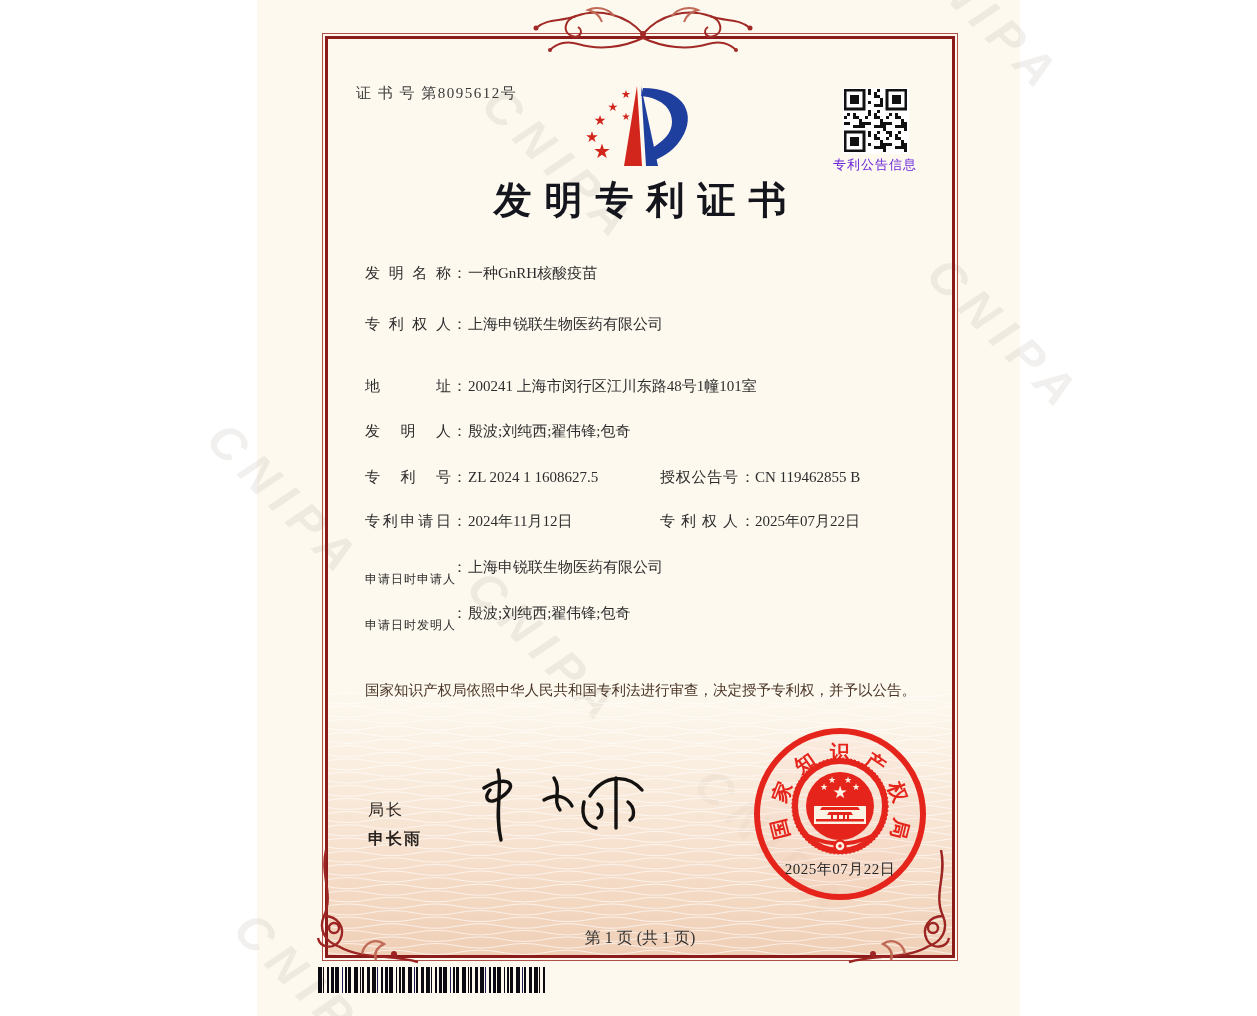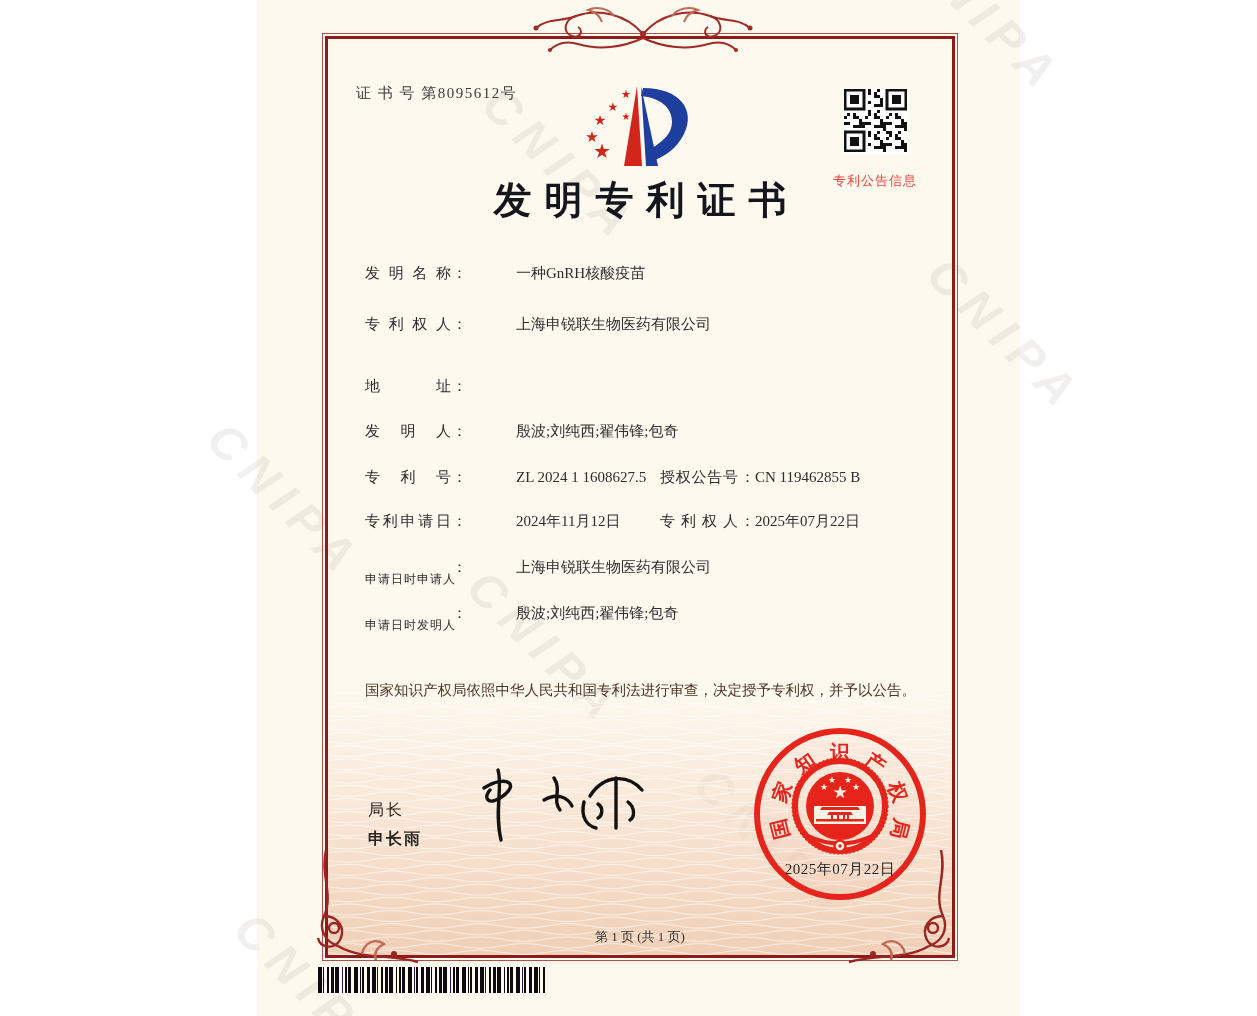--- a/index.html
+++ b/index.html
@@ -29,34 +29,34 @@
 
   .orn{position:absolute;z-index:5;pointer-events:none;}
   .orn-top{left:518px;top:4px;}
   .orn-bl{left:304px;top:850px;}
   .orn-br{left:848px;top:850px;transform:scaleX(-1);}
 
   
   .cert-no{position:absolute;left:356px;top:84px;z-index:6;font-size:15px;color:#3a3a3a;letter-spacing:1.5px;}
   .logo{position:absolute;left:580px;top:80px;width:130px;height:92px;z-index:6;}
   .qr{position:absolute;left:843px;top:88px;width:64px;height:64px;z-index:6;background:#fff;padding:1px;}
-  .qr-label{position:absolute;left:815px;top:172px;width:120px;z-index:6;text-align:center;
-            font-size:13px;letter-spacing:1px;color:#ef4444;}
+  .qr-label{position:absolute;left:815px;top:156px;width:120px;z-index:6;text-align:center;
+            font-size:13px;letter-spacing:1px;color:#6d28d9;}
   .title{position:absolute;left:322px;top:175px;width:636px;z-index:6;text-align:center;
          font-size:38px;font-weight:700;letter-spacing:13px;padding-left:13px;box-sizing:border-box;color:#15151d;}
 
   
   .row{position:absolute;left:365px;width:565px;height:24px;line-height:24px;z-index:6;
        font-size:15px;color:#2d2d2d;}
   .r1{top:261px;} .r2{top:312px;} .r3{top:374px;} .r4{top:419px;}
   .r5{top:465px;} .r6{top:509px;} .r7{top:555px;} .r8{top:601px;font-family:Liberation Serif, serif;}
   .flabel{position:absolute;left:0;width:86px;display:inline-block;text-align:justify;text-align-last:justify;}
   .r7 .flabel,.r8 .flabel{font-size:12px;width:90px;margin-top:12px;}
   .colon{position:absolute;left:87px;}
-  .fvalue{position:absolute;left:103px;white-space:nowrap;margin-left:48px;}
+  .fvalue{position:absolute;left:103px;white-space:nowrap;}
   .flabel2{position:absolute;left:295px;width:78px;display:inline-block;text-align:justify;text-align-last:justify;}
   .colon2{position:absolute;left:375px;}
   .fvalue2{position:absolute;left:390px;white-space:nowrap;}
 
   
   .notice{position:absolute;left:348px;width:585px;z-index:6;text-align:center;
           font-size:14.5px;color:#4a3526;line-height:28px;}
   .n1{top:676px;} .n2{top:704px;}
 
   
@@ -77,21 +77,21 @@
   .sc3{transform:rotate(0deg)    translateY(-62px);}
   .sc4{transform:rotate(34.5deg) translateY(-62px);}
   .sc5{transform:rotate(69deg)   translateY(-62px);}
   .sc6{transform:rotate(104deg)  translateY(-62px);}
   .emblem{position:absolute;left:30px;top:20px;}
   .seal-date{position:absolute;left:-10px;top:126px;width:180px;text-align:center;z-index:8;
              font-size:15px;color:#272727;letter-spacing:0.5px;}
 
   
   .footer-page{position:absolute;left:322px;top:928px;width:636px;z-index:6;text-align:center;
-               font-size:13px;color:#333;}
+               font-size:16px;color:#333;}
   .barcode{position:absolute;left:318px;top:967px;width:232px;height:26px;z-index:6;}
 </style>
 </head>
 <body>
 
 <div class="canvas">
   <div class="page"></div>
 
   <div class="wm wm1">CNIPA</div>
   <div class="wm wm2">CNIPA</div>
@@ -309,20 +309,21 @@
     <span class="fvalue">一种GnRH核酸疫苗</span>
   </div>
   <div class="row r2">
     <span class="flabel">专利权人</span>
       <span class="colon">：</span>
     <span class="fvalue">上海申锐联生物医药有限公司</span>
   </div>
   <div class="row r3">
     <span class="flabel">地址</span>
       <span class="colon">：</span>
+    <span class="fvalue">200241 上海市闵行区江川东路48号1幢101室</span>
   </div>
   <div class="row r4">
     <span class="flabel">发明人</span>
       <span class="colon">：</span>
     <span class="fvalue">殷波;刘纯西;翟伟锋;包奇</span>
   </div>
   <div class="row r5">
     <span class="flabel">专利号</span>
       <span class="colon">：</span>
     <span class="fvalue">ZL 2024 1 1608627.5</span>

